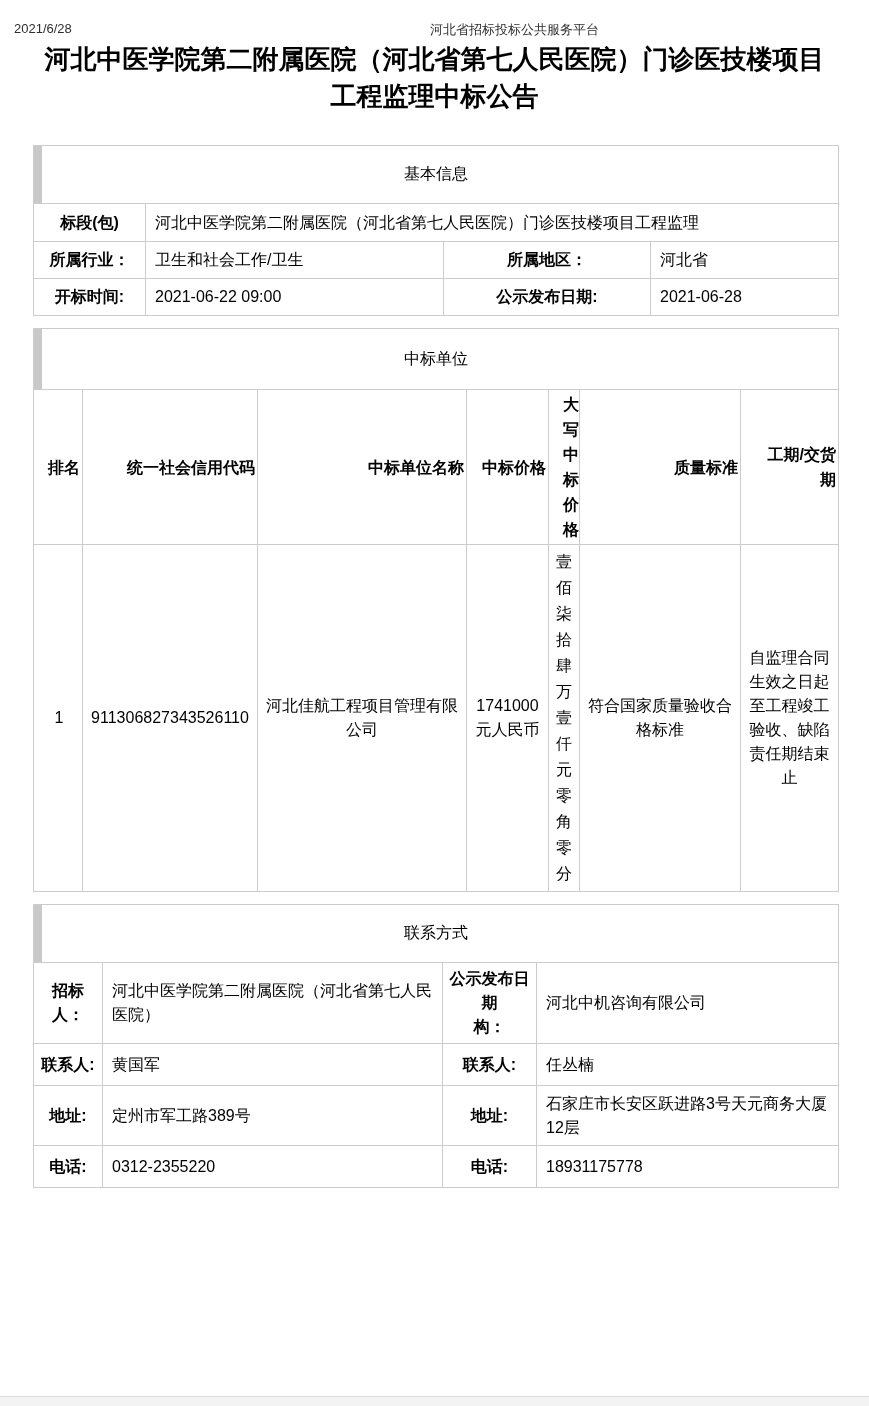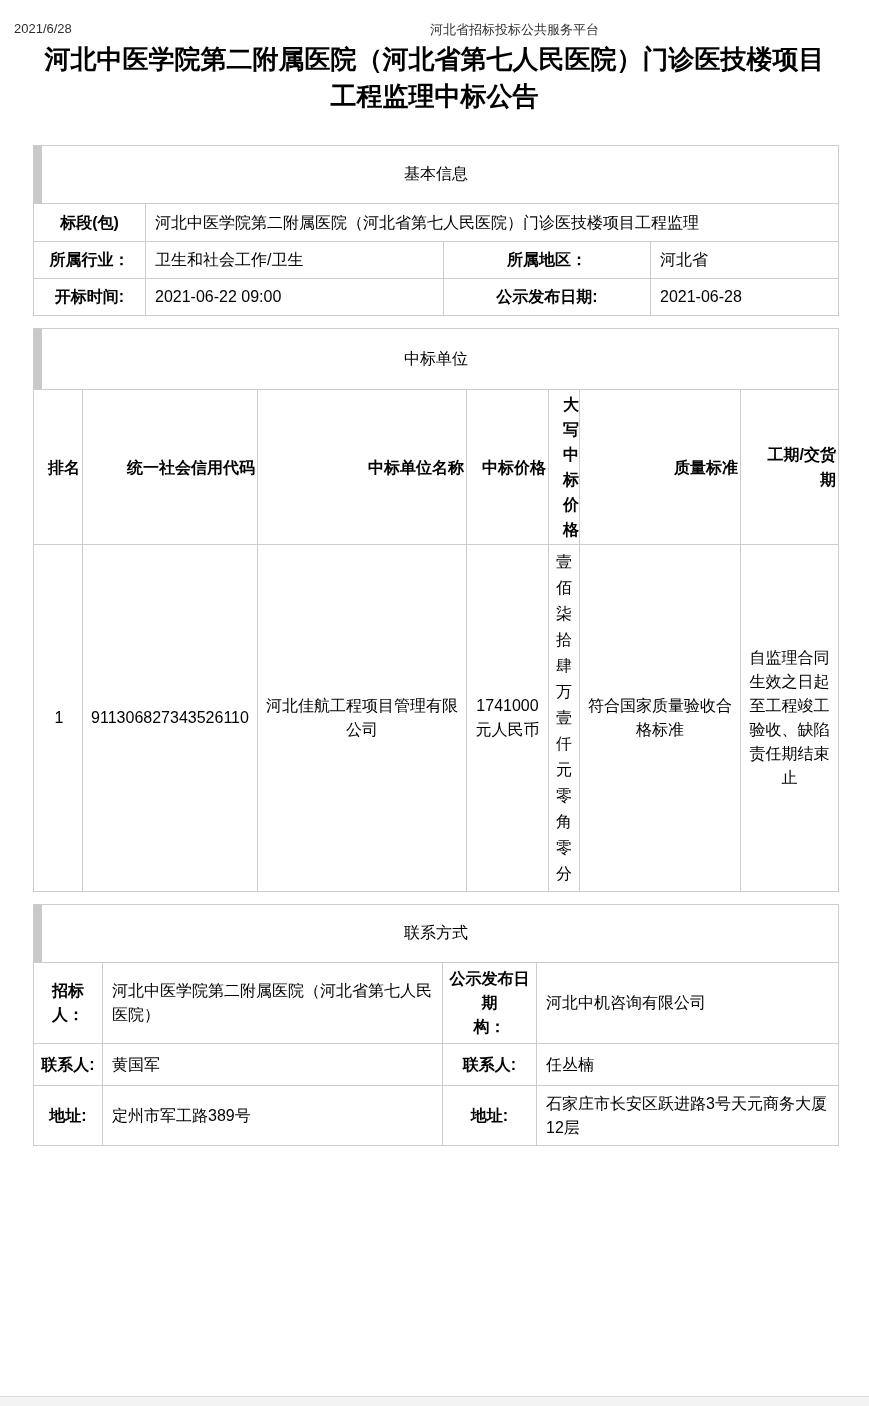--- a/index.html
+++ b/index.html
@@ -153,16 +153,22 @@
     <td class="val">黄国军</td>
     <td class="lbl">联系人:</td>
     <td class="val">任丛楠</td>
   </tr>
   <tr class="r-60">
     <td class="lbl">地址:</td>
     <td class="val">定州市军工路389号</td>
     <td class="lbl">地址:</td>
     <td class="val">石家庄市长安区跃进路3号天元商务大厦12层</td>
   </tr>
+  <tr class="r-42">
+    <td class="lbl">电话:</td>
+    <td class="val">0312-2355220</td>
+    <td class="lbl">电话:</td>
+    <td class="val">18931175778</td>
+  </tr>
 </tbody>
   </table>
 
 <div class="footer-bar"></div>
 
 </body></html>

